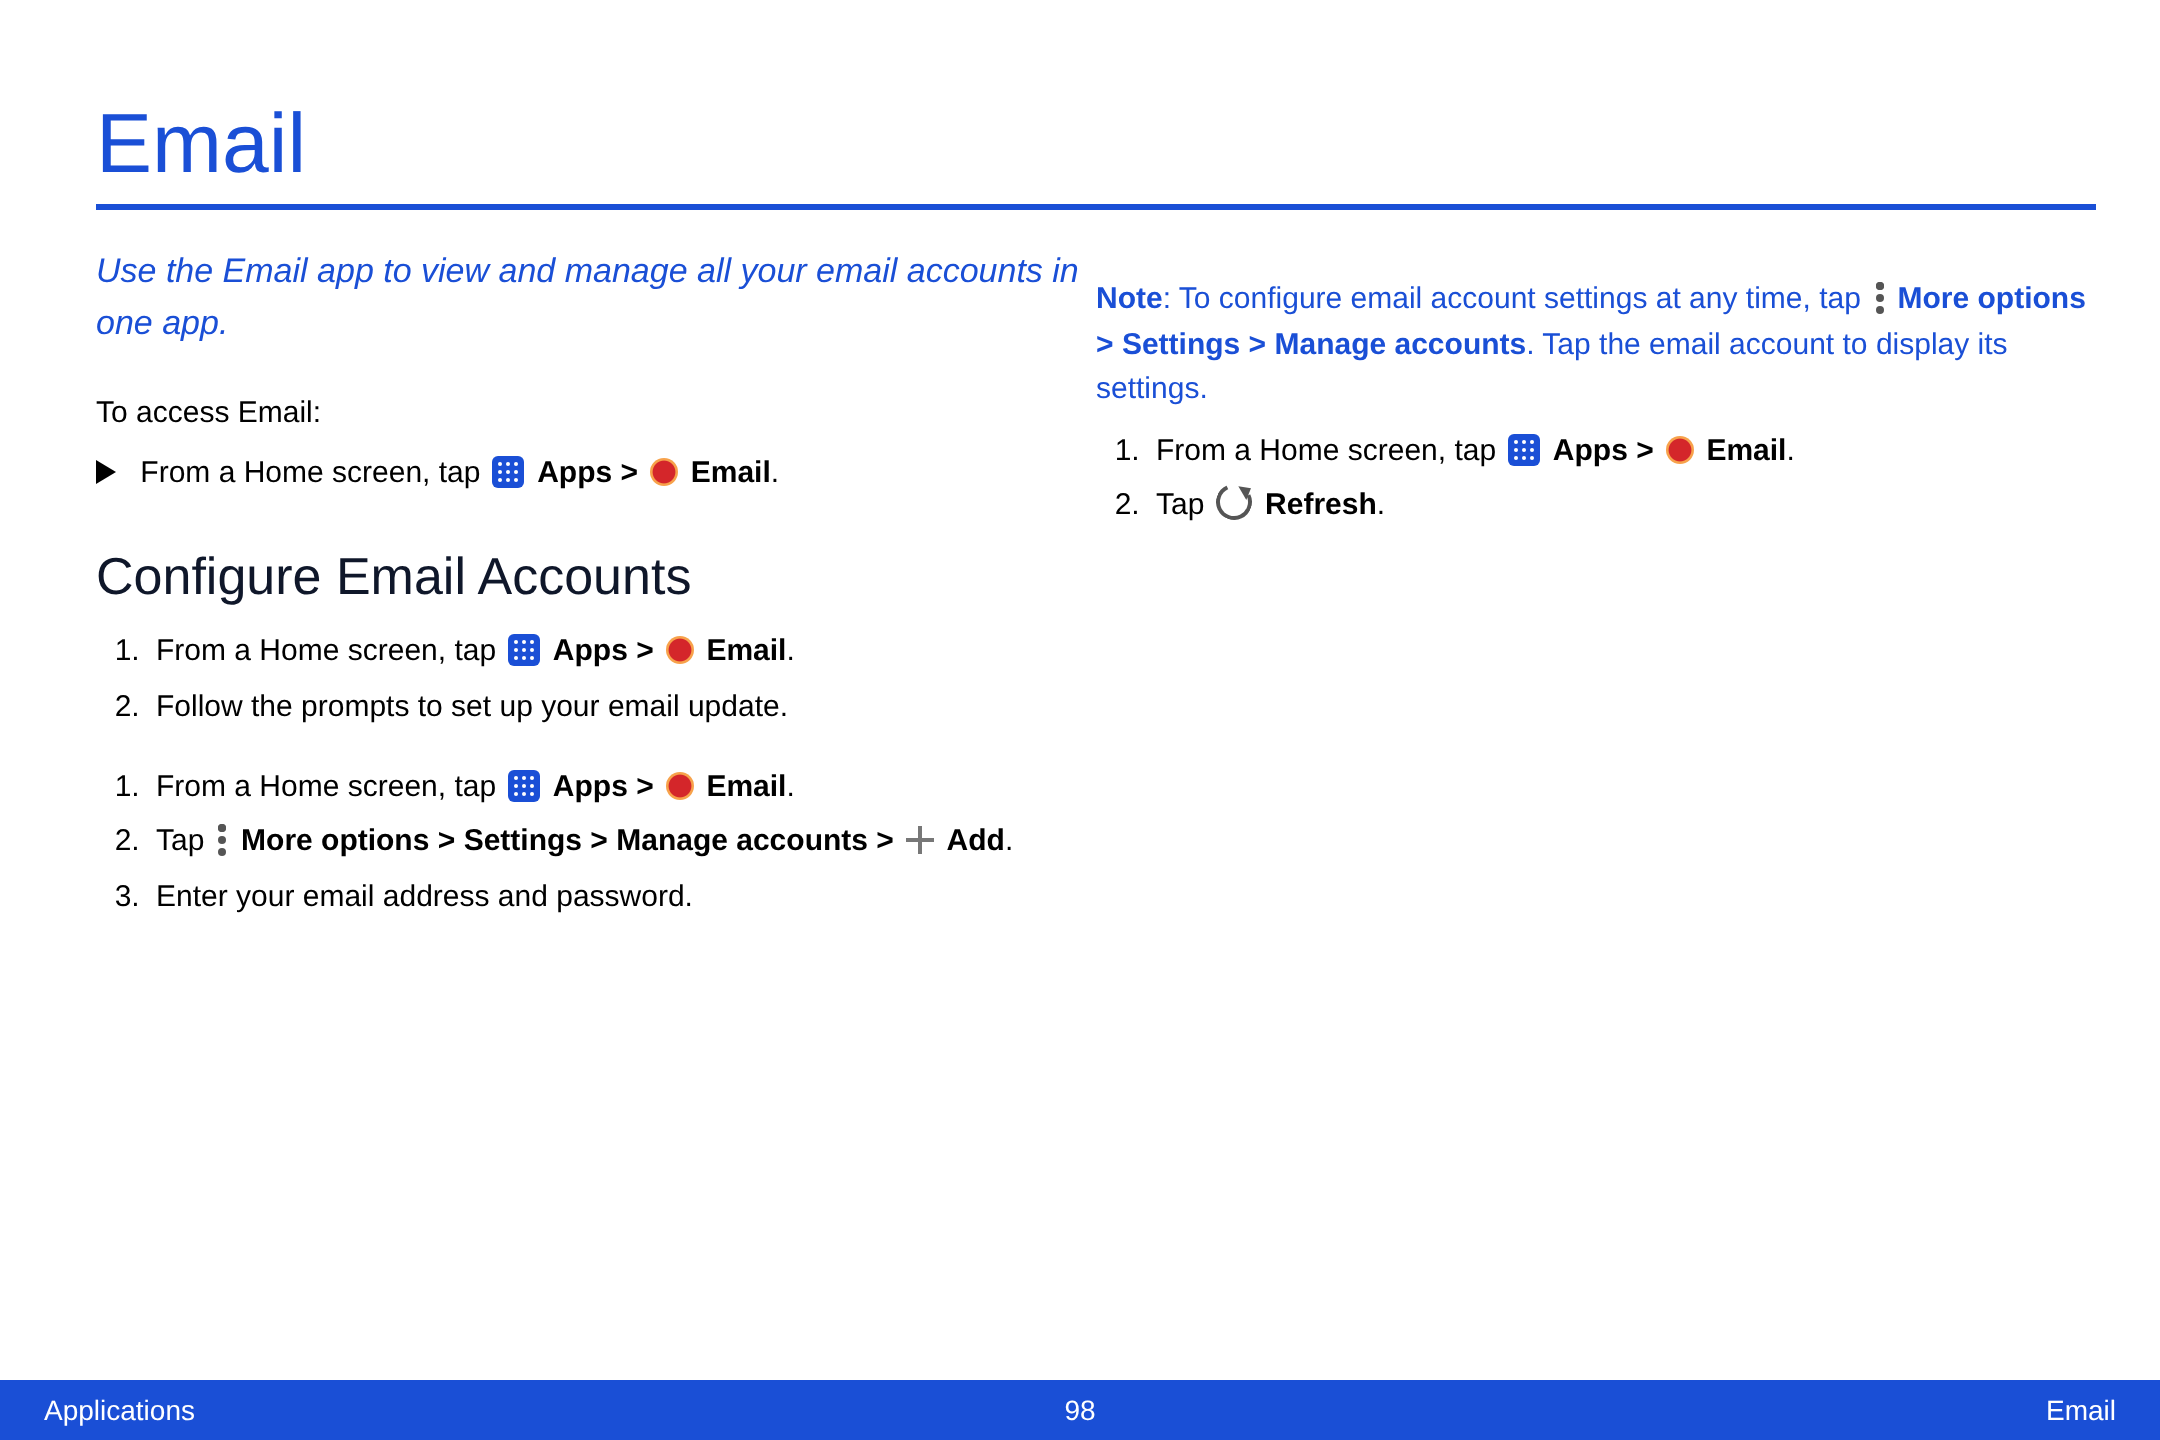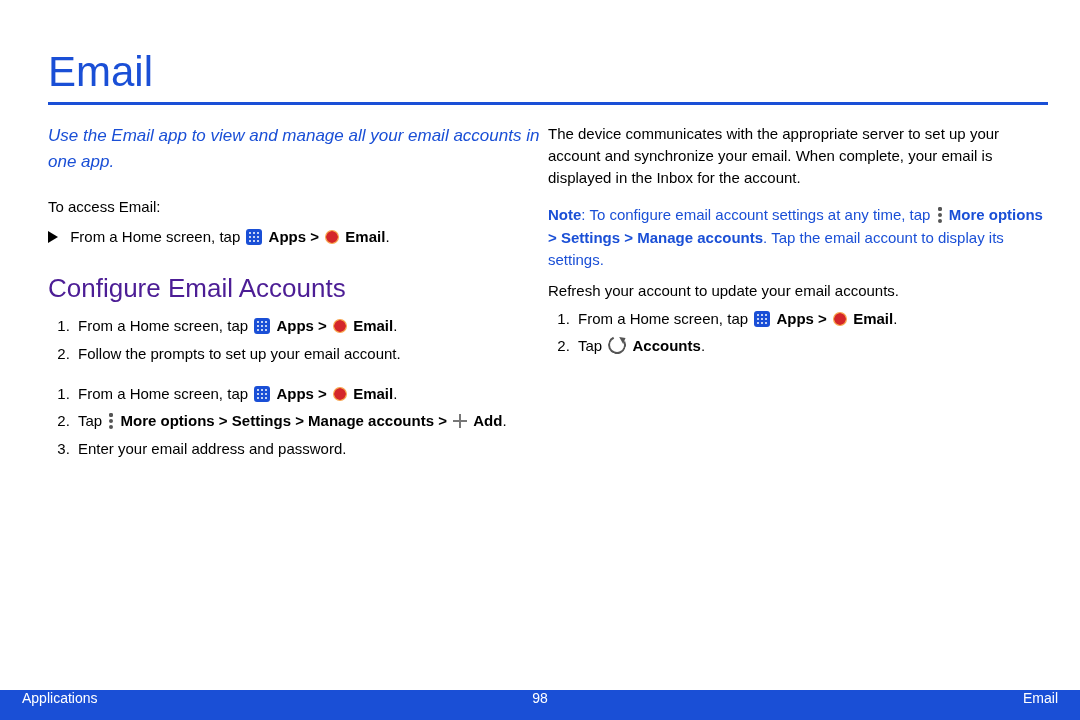--- a/index.html
+++ b/index.html
@@ -16,26 +16,26 @@
   .more-icon{display:inline-block;width:6px;height:16px;vertical-align:-3px;margin:0 2px;position:relative}
   .more-icon::before,.more-icon::after{content:"";position:absolute;left:1px;width:4px;height:4px;background:#555;border-radius:50%}
   .more-icon::before{top:0;box-shadow:0 6px 0 #555,0 12px 0 #555}
   .plus-icon{display:inline-block;width:14px;height:14px;vertical-align:-2px;margin:0 2px;position:relative}
   .plus-icon::before,.plus-icon::after{content:"";position:absolute;background:#777}
   .plus-icon::before{left:6px;top:0;width:2px;height:14px}
   .plus-icon::after{top:6px;left:0;width:14px;height:2px}
   .refresh-icon{display:inline-block;width:14px;height:14px;border:2px solid #555;border-radius:50%;border-top-color:transparent;vertical-align:-3px;margin:0 2px;transform:rotate(20deg);position:relative}
   .refresh-icon::after{content:"";position:absolute;top:-3px;right:-1px;width:0;height:0;border-left:4px solid transparent;border-right:4px solid transparent;border-bottom:5px solid #555;transform:rotate(40deg)}
   b{font-weight:700}
-  h2{color:#4c1d95;font-weight:400;font-size:26px;margin:12px 0 8px 0}
+  h2{color:#0f172a;font-weight:400;font-size:26px;margin:12px 0 8px 0}
   ol{margin:6px 0 18px 0;padding-left:26px}
   ol li{margin:6px 0;padding-left:4px}
   .note{color:#1a4fd6;margin:16px 0 8px 0;line-height:1.5}
   .note b{color:#1a4fd6}
-  .footer{position:absolute;left:0;right:0;bottom:0;height:30px;background:#1a4fd6;color:#fff;display:flex;justify-content:space-between;padding:0 22px;font-size:14px}
+  .footer{position:absolute;left:0;right:0;bottom:0;height:30px;background:#1a4fd6;color:#fff;display:flex;align-items:center;justify-content:space-between;padding:0 22px;font-size:14px}
   .footer .center{position:absolute;left:50%;transform:translateX(-50%)}
   .apps-dots{display:inline-block;width:16px;height:16px;background:#1a4fd6;border-radius:3px;vertical-align:-3px;margin:0 2px;position:relative}
   .apps-dots span{position:absolute;width:2px;height:2px;background:#fff;border-radius:50%}
 </style>
 </head>
 <body>
 
 <div class="page">
   <h1 class="title">Email</h1>
   <div class="rule"></div>
@@ -65,21 +65,21 @@
           <span>From a Home screen, tap </span>
           <span class="apps-dots">
             <span style="top:3px;left:3px"></span><span style="top:3px;left:7px"></span><span style="top:3px;left:11px"></span>
             <span style="top:7px;left:3px"></span><span style="top:7px;left:7px"></span><span style="top:7px;left:11px"></span>
             <span style="top:11px;left:3px"></span><span style="top:11px;left:7px"></span><span style="top:11px;left:11px"></span>
           </span>
           <b>Apps</b><b> &gt; </b>
           <span class="email-icon"></span>
           <b>Email</b><span>.</span>
         </li>
-        <li>Follow the prompts to set up your email account.</li>
+        <li>Follow the prompts to set up your email update.</li>
       </ol>
 
       <ol>
         <li>
           <span>From a Home screen, tap </span>
           <span class="apps-dots">
             <span style="top:3px;left:3px"></span><span style="top:3px;left:7px"></span><span style="top:3px;left:11px"></span>
             <span style="top:7px;left:3px"></span><span style="top:7px;left:7px"></span><span style="top:7px;left:11px"></span>
             <span style="top:11px;left:3px"></span><span style="top:11px;left:7px"></span><span style="top:11px;left:11px"></span>
           </span>
@@ -92,44 +92,42 @@
           <span class="more-icon"></span>
           <b>More options</b><b> &gt; </b><b>Settings</b><b> &gt; </b><b>Manage accounts</b><b> &gt; </b>
           <span class="plus-icon"></span>
           <b>Add</b><span>.</span>
         </li>
         <li>Enter your email address and password.</li>
       </ol>
     </div>
 
     <div class="col">
-      <div>The device communicates with the appropriate server to set up your account and synchronize your email. When complete, your email is displayed in the Inbox for the account.</div>
       <div class="note">
         <b>Note</b><span>: To configure email account settings at any time, tap </span>
         <span class="more-icon" style="filter:none"></span>
         <b>More options</b><b> &gt; </b><b>Settings</b><b> &gt; </b><b>Manage accounts</b><span>. Tap the email account to display its settings.</span>
       </div>
 
-      <div>Refresh your account to update your email accounts.</div>
       <ol>
         <li>
           <span>From a Home screen, tap </span>
           <span class="apps-dots">
             <span style="top:3px;left:3px"></span><span style="top:3px;left:7px"></span><span style="top:3px;left:11px"></span>
             <span style="top:7px;left:3px"></span><span style="top:7px;left:7px"></span><span style="top:7px;left:11px"></span>
             <span style="top:11px;left:3px"></span><span style="top:11px;left:7px"></span><span style="top:11px;left:11px"></span>
           </span>
           <b>Apps</b><b> &gt; </b>
           <span class="email-icon"></span>
           <b>Email</b><span>.</span>
         </li>
         <li>
           <span>Tap </span>
           <span class="refresh-icon"></span>
-          <b>Accounts</b><span>.</span>
+          <b>Refresh</b><span>.</span>
         </li>
       </ol>
     </div>
   </div>
 
   <div class="footer">
     <span>Applications</span>
     <span class="center">98</span>
     <span>Email</span>
   </div>

